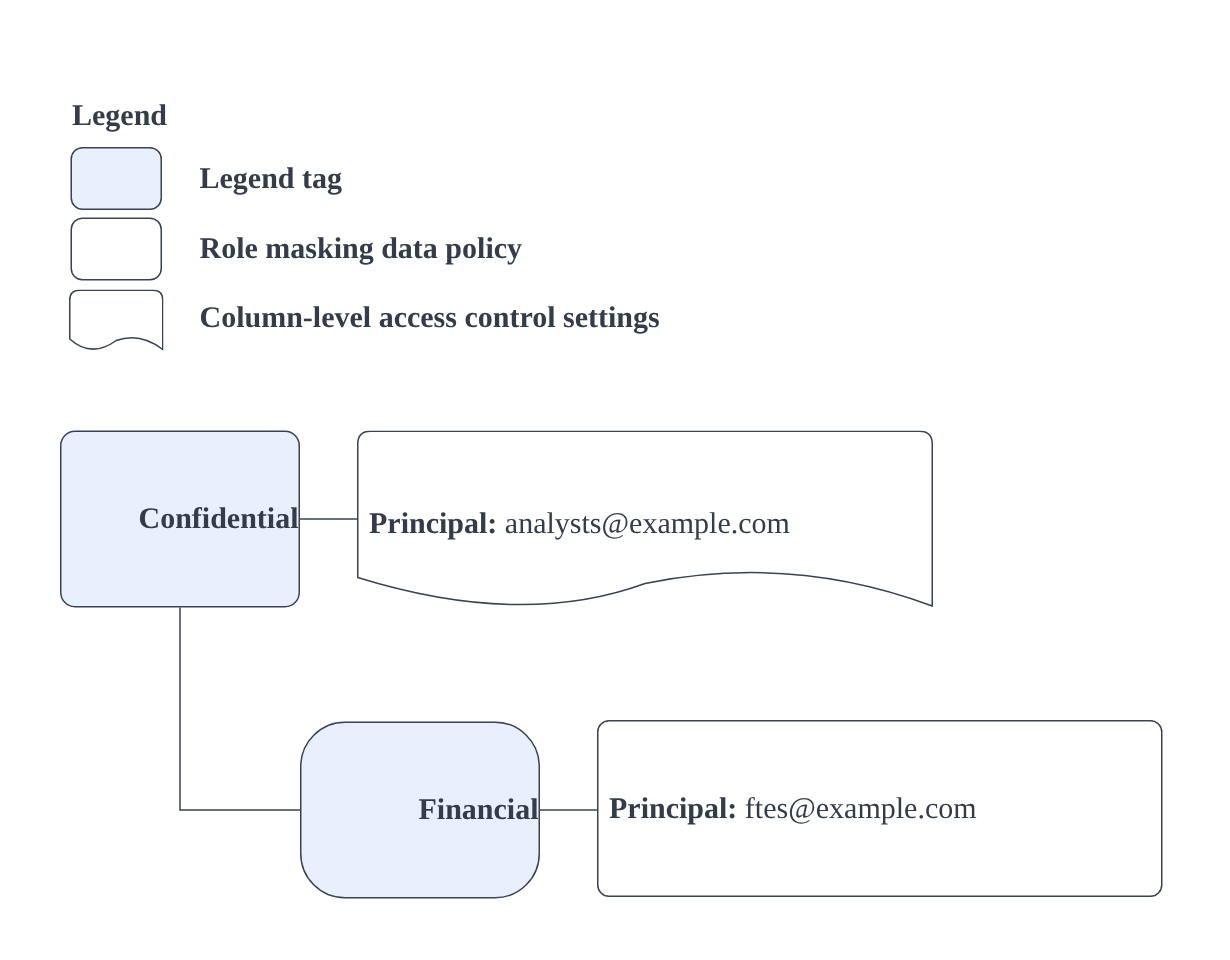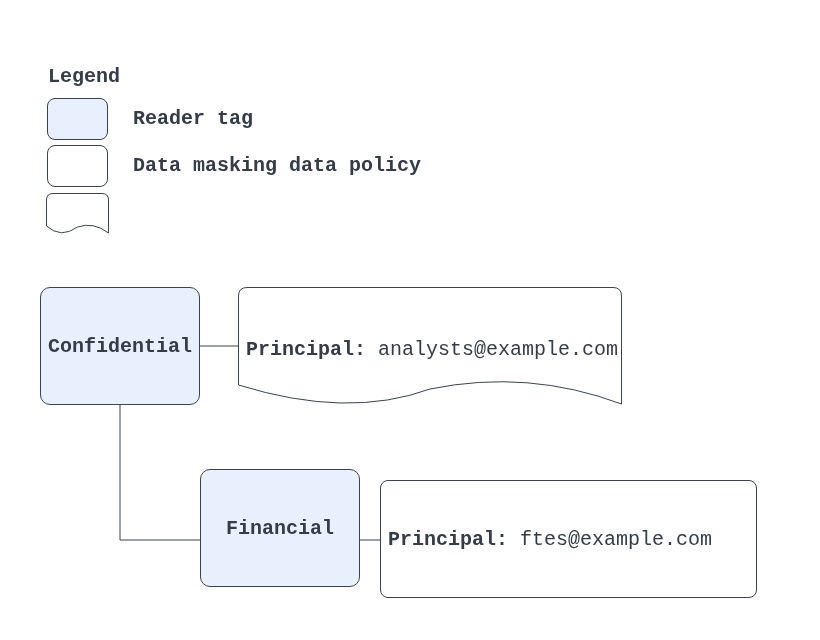--- a/index.html
+++ b/index.html
@@ -1,21 +1,21 @@
 <!DOCTYPE html>
 <html><head>
 <meta charset="utf-8">
 <style>
   html, body { margin: 0; padding: 0; background: #ffffff; }
   .canvas {
     position: relative;
     width: 820px;
     height: 640px;
     background: #ffffff;
-    font-family: Liberation Mono, monospace;
+    font-family: Liberation Serif, serif;
     color: #343c48;
     overflow: hidden;
   }
   .abs { position: absolute; }
   svg.layer { position: absolute; left: 0; top: 0; pointer-events: none; }
 
   
   .legend-title {
     left: 48px; top: 66px;
     font-size: 20px; font-weight: 700; line-height: 22px;
@@ -34,21 +34,21 @@
     white-space: nowrap;
   }
 
   
   .policy-tag {
     width: 160px; height: 118px;
     background: #e8f0fe;
     border: 1px solid #3a4351;
     border-radius: 10px;
     box-sizing: border-box;
-    display: flex; align-items: center; justify-content: center;
+    display: flex; align-items: center; justify-content: flex-end;
     font-size: 20px; font-weight: 700;
   }
 
   
   .policy-rect {
     width: 377px; height: 118px;
     background: #ffffff;
     border: 1px solid #3a4351;
     border-radius: 8px;
     box-sizing: border-box;
@@ -73,47 +73,48 @@
 
   <svg class="layer" width="820" height="640">
     <path d="M200 346 H238" fill="none" stroke="#3a4351" stroke-width="1"></path>
     <path d="M120 405 V540 H200" fill="none" stroke="#3a4351" stroke-width="1"></path>
     <path d="M360 540 H400" fill="none" stroke="#3a4351" stroke-width="1"></path>
   </svg>
 
   <div class="abs legend-title">Legend</div>
 
   <div class="abs swatch blue" style="left:47px; top:98px;"></div>
-  <div class="abs legend-label" style="top:106px;">Reader tag</div>
+  <div class="abs legend-label" style="top:106px;">Legend tag</div>
 
   <div class="abs swatch" style="left:47px; top:145px;"></div>
-  <div class="abs legend-label" style="top:153px;">Data masking data policy</div>
+  <div class="abs legend-label" style="top:153px;">Role masking data policy</div>
 
   <svg class="abs" style="left:46px; top:193px;" width="63" height="48" viewBox="0 0 63 48">
     <path d="M 7 .5 H 56 Q 62.5 .5 62.5 7 V 40 Q 47.5 28.5 31.5 34 Q 15 46 .5 33 V 7 Q .5 .5 7 .5 Z" fill="#ffffff" stroke="#3a4351" stroke-width="1"></path>
   </svg>
+  <div class="abs legend-label" style="top:199px;">Column-level access control settings</div>
 
   <div class="abs policy-tag" style="left:40px; top:287px;">
     <span>Confidential</span>
   </div>
 
   <svg class="abs" style="left:238px; top:287px;" width="384" height="124" viewBox="0 0 384 124">
     <path d="M 9 .5 H 375 Q 383.5 .5 383.5 9 V 117 Q 290 82 192 102 Q 110 132 .5 98 V 9 Q .5 .5 9 .5 Z" fill="#ffffff" stroke="#3a4351" stroke-width="1"></path>
   </svg>
   <div class="abs doc-text">
     <div class="body-line">
       <span class="lbl">Principal:</span>
       <span>analysts@example.com</span>
     </div>
   </div>
 
-  <div class="abs policy-tag" style="left:200px; top:469px;">
+  <div class="abs policy-tag" style="left:200px; top:481px;border-radius:30px;">
     <span>Financial</span>
   </div>
 
-  <div class="abs policy-rect" style="left:380px; top:480px;gap:12px;">
+  <div class="abs policy-rect" style="left:398px; top:480px;gap:12px;">
     <div class="body-line">
       <span class="lbl">Principal:</span>
       <span>ftes@example.com</span>
     </div>
   </div>
 
 </div>
 
 </body></html>

